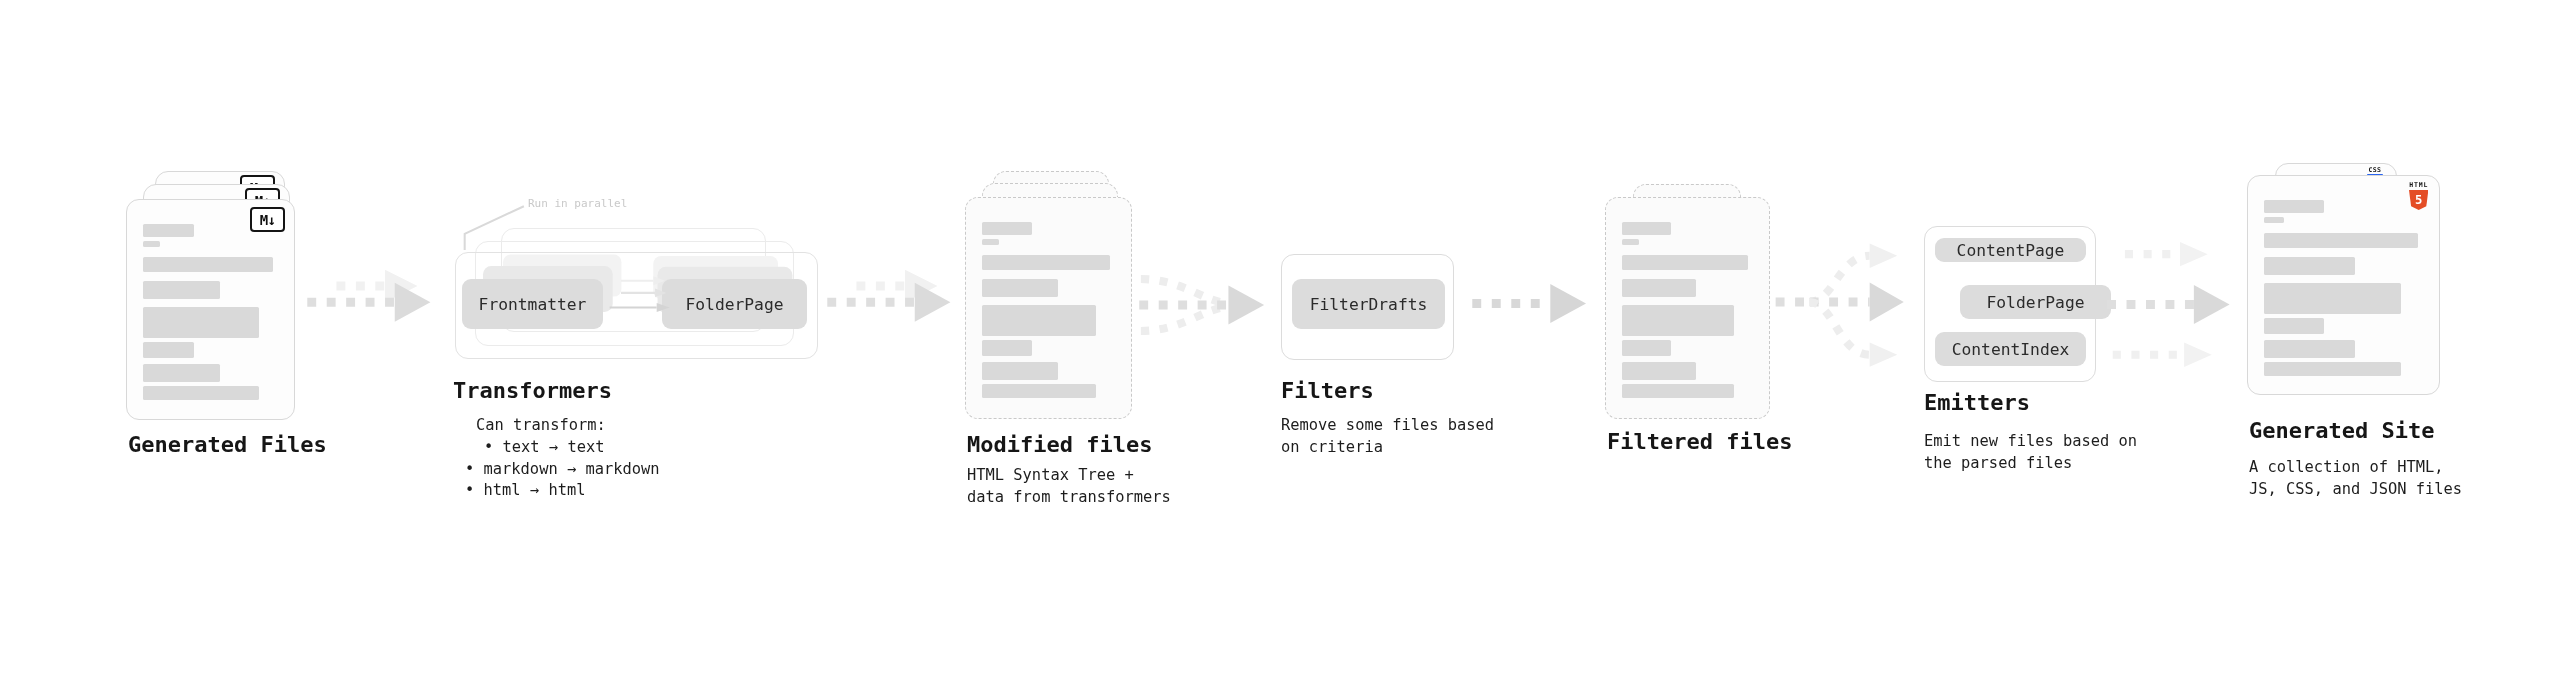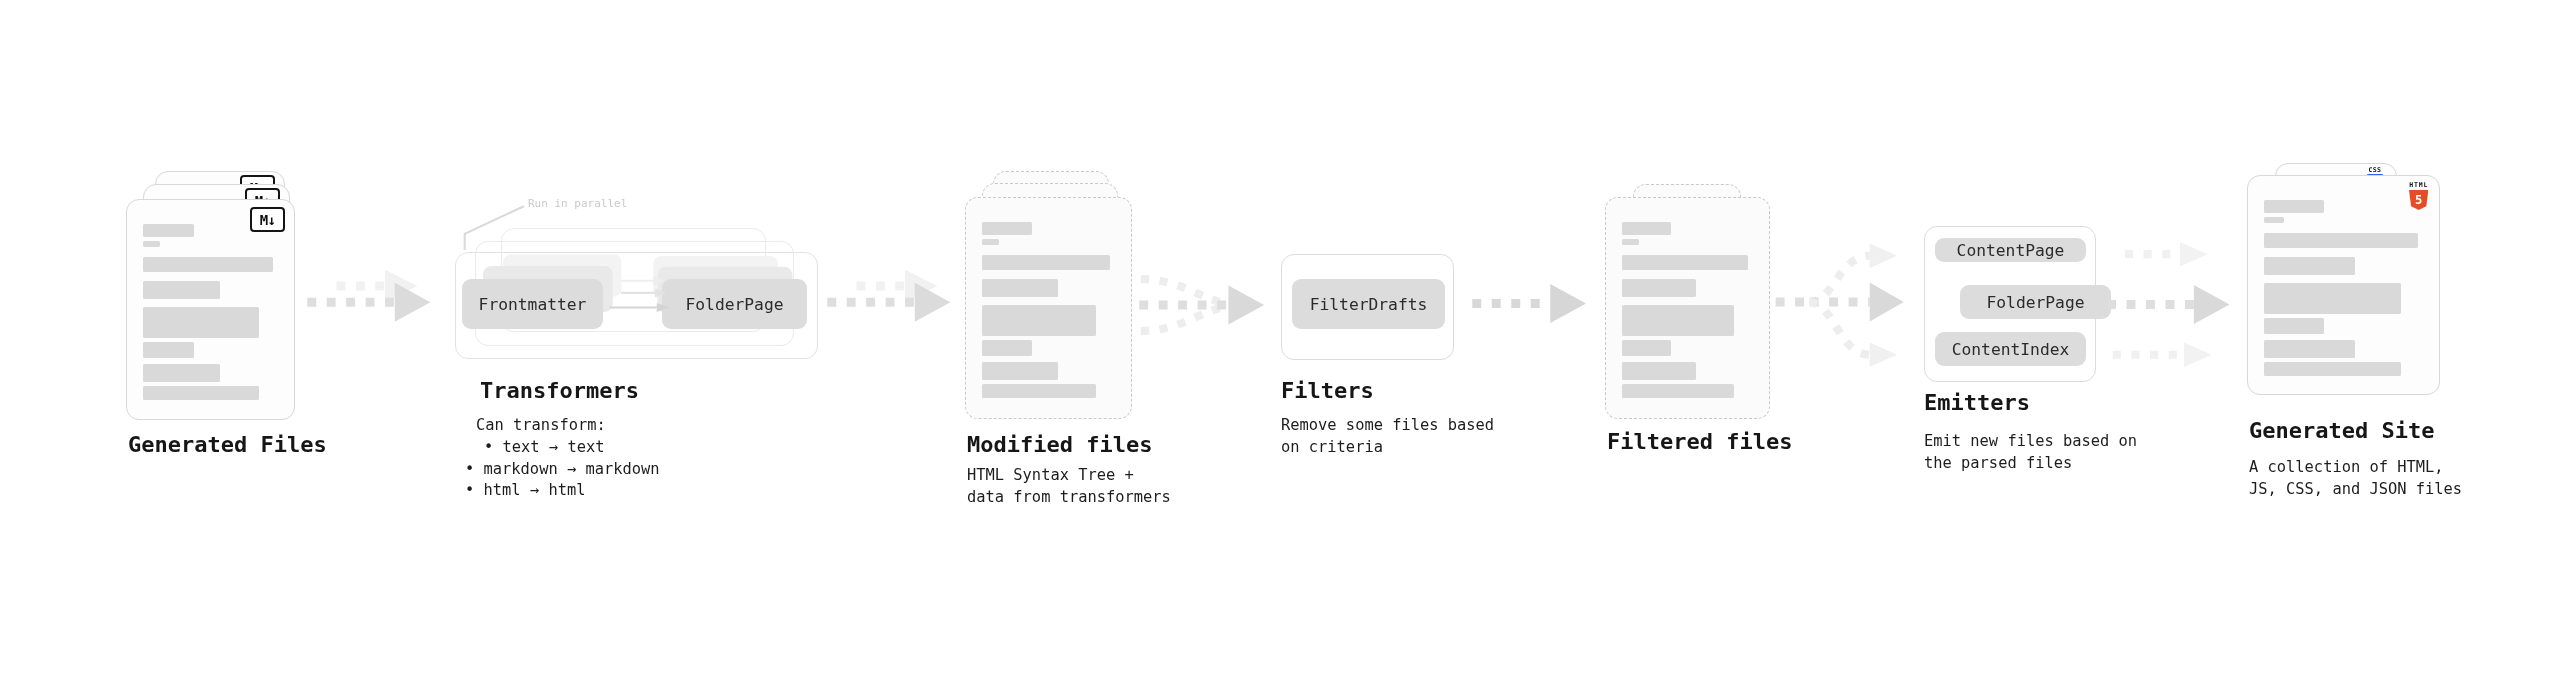--- a/index.html
+++ b/index.html
@@ -104,21 +104,21 @@
 
     <svg style="left:608px;top:275px;" width="73" height="39" viewBox="0 0 90 48">
       <line x1="16" y1="7" x2="56" y2="7" stroke="#eeeeee" stroke-width="2.5"></line>
       <polygon points="56,1.5 56,12.5 70,7" fill="#eeeeee"></polygon>
       <line x1="16" y1="22" x2="58" y2="22" stroke="#e3e3e3" stroke-width="2.5"></line>
       <polygon points="58,16.5 58,27.5 72,22" fill="#e3e3e3"></polygon>
       <line x1="2" y1="40" x2="60" y2="40" stroke="#d4d4d4" stroke-width="2.5"></line>
       <polygon points="60,34.5 60,45.5 76,40" fill="#d4d4d4"></polygon>
     </svg>
 
-    <div class="title" style="left:453px;top:378px;margin-left:27px;">Transformers</div>
+    <div class="title" style="left:453px;top:378px;">Transformers</div>
     <div class="sub" style="left:453px;top:414px;margin-left:23px;">Can transform:</div>
     <div class="bullet" style="left:484px;top:436px;">• text → text</div>
     <div class="bullet" style="left:465px;top:458px;">• markdown → markdown</div>
     <div class="bullet" style="left:465px;top:479px;">• html → html</div>
   </div>
 
   <svg style="left:824px;top:252px;" width="154" height="81" viewBox="0 0 190 100">
     <line x1="40" y1="42" x2="100" y2="42" stroke="#f1f1f1" stroke-width="11" stroke-dasharray="11 13"></line>
     <polygon points="100,22 100,62 140,42" fill="#f1f1f1"></polygon>
     <line x1="4" y1="62" x2="112" y2="62" stroke="#dedede" stroke-width="11" stroke-dasharray="11 13"></line>

